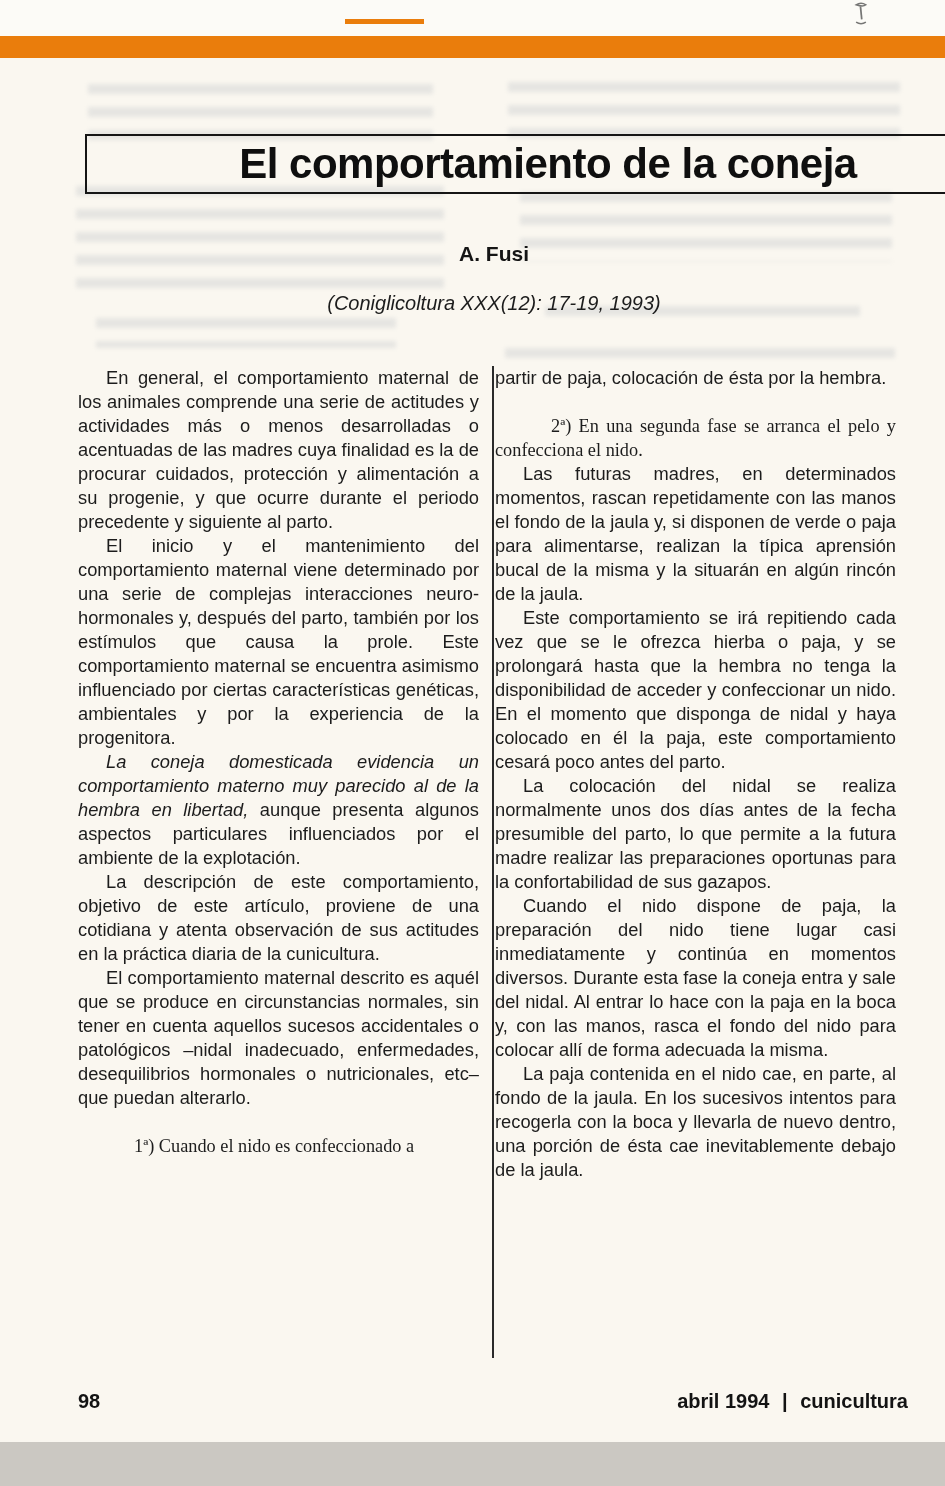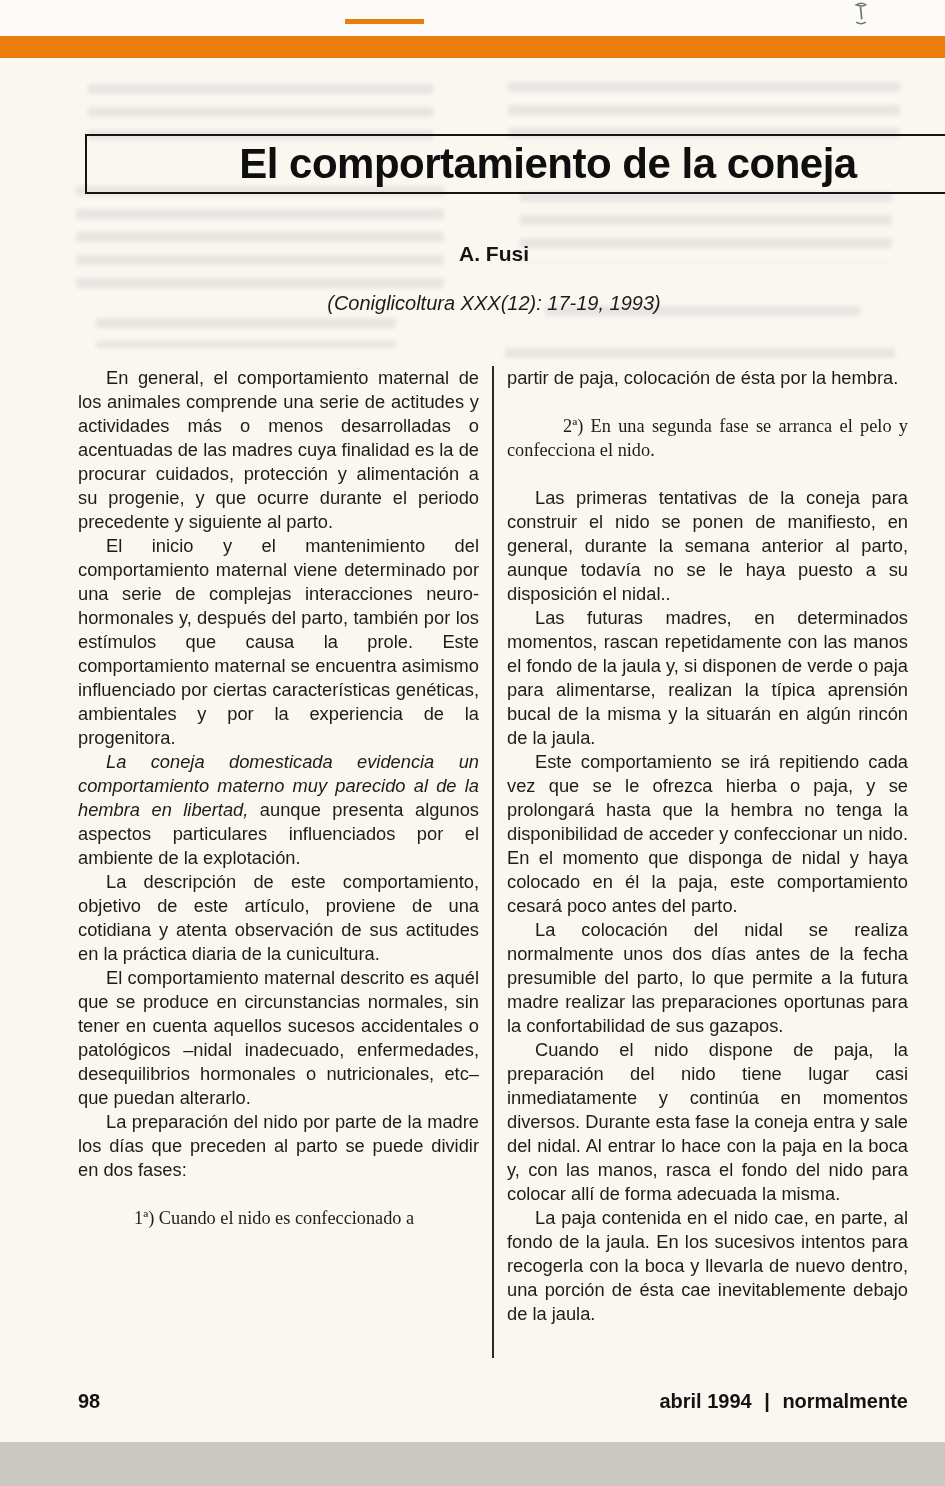--- a/index.html
+++ b/index.html
@@ -44,21 +44,21 @@
     text-align:center; font-weight:bold; font-size:21px; color:#151515;
   }
   .citation {
     position:absolute; left:85px; top:292px; width:818px;
     text-align:center; font-style:italic; font-size:20px; color:#1c1c1c;
   }
 
   
   .columns {
     position:absolute; left:78px; top:366px; width:830px;
-    display:flex; gap:28px;
+    display:flex; gap:16px;
   }
   .col { width:401px; }
   .divider {
     position:absolute; left:492px; top:366px; width:2px; height:992px;
     background:#2a2a2a;
   }
   .para {
     font-size:18.3px; line-height:24px; text-align:justify;
     text-indent:28px; color:#1c1c1c;
     hyphens:auto; -webkit-hyphens:auto;
@@ -111,36 +111,34 @@
 <div class="author">A. Fusi</div>
 <div class="citation">(Coniglicoltura XXX(12): 17-19, 1993)</div>
 
 <div class="columns">
   <div class="col">
       <p class="para"><span>En general, el comportamiento maternal de los animales comprende una serie de actitudes y actividades más o menos desarrolladas o acentuadas de las madres cuya finalidad es la de procurar cuidados, protección y alimentación a su progenie, y que ocurre durante el periodo precedente y siguiente al parto.</span></p>
       <p class="para"><span>El inicio y el mantenimiento del comportamiento maternal viene determinado por una serie de complejas interacciones neuro-hormonales y, después del parto, también por los estímulos que causa la prole. Este comportamiento maternal se encuentra asimismo influenciado por ciertas características genéticas, ambientales y por la experiencia de la progenitora.</span></p>
       <p class="para"><span class="italic">La coneja domesticada evidencia un comportamiento materno muy parecido al de la hembra en libertad,</span><span> aunque presenta algunos aspectos particulares influenciados por el ambiente de la explotación.</span></p>
       <p class="para"><span>La descripción de este comportamiento, objetivo de este artículo, proviene de una cotidiana y atenta observación de sus actitudes en la práctica diaria de la cunicultura.</span></p>
       <p class="para"><span>El comportamiento maternal descrito es aquél que se produce en circunstancias normales, sin tener en cuenta aquellos sucesos accidentales o patológicos –nidal inadecuado, enfermedades, desequilibrios hormonales o nutricionales, etc– que puedan alterarlo.</span></p>
-      <p class="para"><span>La preparación del nido por parte de la madre los días que preceden al parto se puede dividir en dos fases:</span></p>
       <p class="para numbered spaced"><span>1ª) Cuando el nido es confeccionado a</span></p>
     </div>
   <div class="col">
       <p class="para continuation"><span>partir de paja, colocación de ésta por la hembra.</span></p>
       <p class="para numbered spaced"><span>2ª) En una segunda fase se arranca el pelo y confecciona el nido.</span></p>
-      <p class="para spaced"><span>Las primeras tentativas de la coneja para construir el nido se ponen de manifiesto, en general, durante la semana anterior al parto, aunque todavía no se le haya puesto a su disposición el nidal..</span></p>
       <p class="para"><span>Las futuras madres, en determinados momentos, rascan repetidamente con las manos el fondo de la jaula y, si disponen de verde o paja para alimentarse, realizan la típica aprensión bucal de la misma y la situarán en algún rincón de la jaula.</span></p>
       <p class="para"><span>Este comportamiento se irá repitiendo cada vez que se le ofrezca hierba o paja, y se prolongará hasta que la hembra no tenga la disponibilidad de acceder y confeccionar un nido. En el momento que disponga de nidal y haya colocado en él la paja, este comportamiento cesará poco antes del parto.</span></p>
       <p class="para"><span>La colocación del nidal se realiza normalmente unos dos días antes de la fecha presumible del parto, lo que permite a la futura madre realizar las preparaciones oportunas para la confortabilidad de sus gazapos.</span></p>
       <p class="para"><span>Cuando el nido dispone de paja, la preparación del nido tiene lugar casi inmediatamente y continúa en momentos diversos. Durante esta fase la coneja entra y sale del nidal. Al entrar lo hace con la paja en la boca y, con las manos, rasca el fondo del nido para colocar allí de forma adecuada la misma.</span></p>
       <p class="para"><span>La paja contenida en el nido cae, en parte, al fondo de la jaula. En los sucesivos intentos para recogerla con la boca y llevarla de nuevo dentro, una porción de ésta cae inevitablemente debajo de la jaula.</span></p>
     </div>
 </div>
 <div class="divider"></div>
 
 <div class="footer">
   <span>98</span>
   <span class="footer-right">
     <span>abril 1994</span>
     <span class="footer-sep">|</span>
-    <span>normalmente</span>
+    <span>cunicultura</span>
   </span>
 </div>
 
 </body></html>

